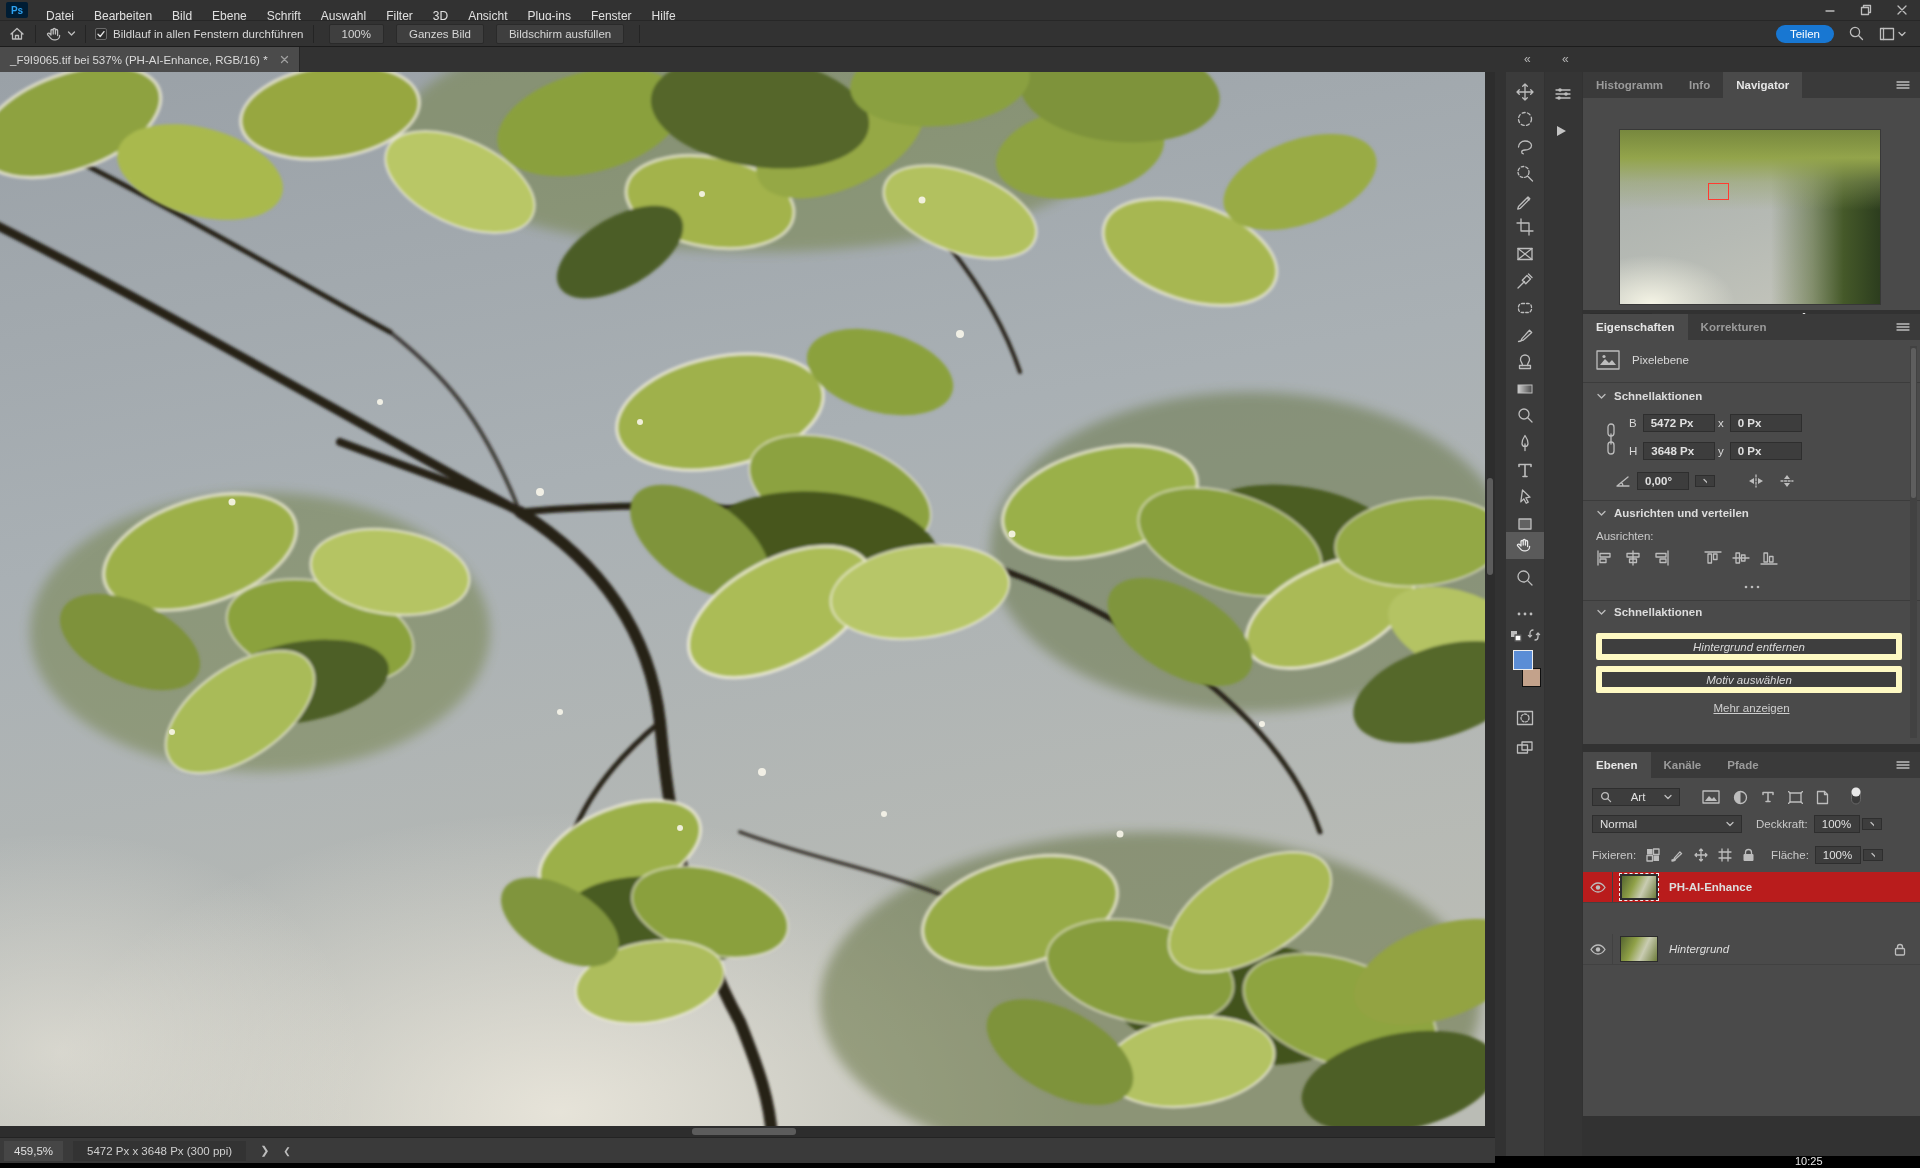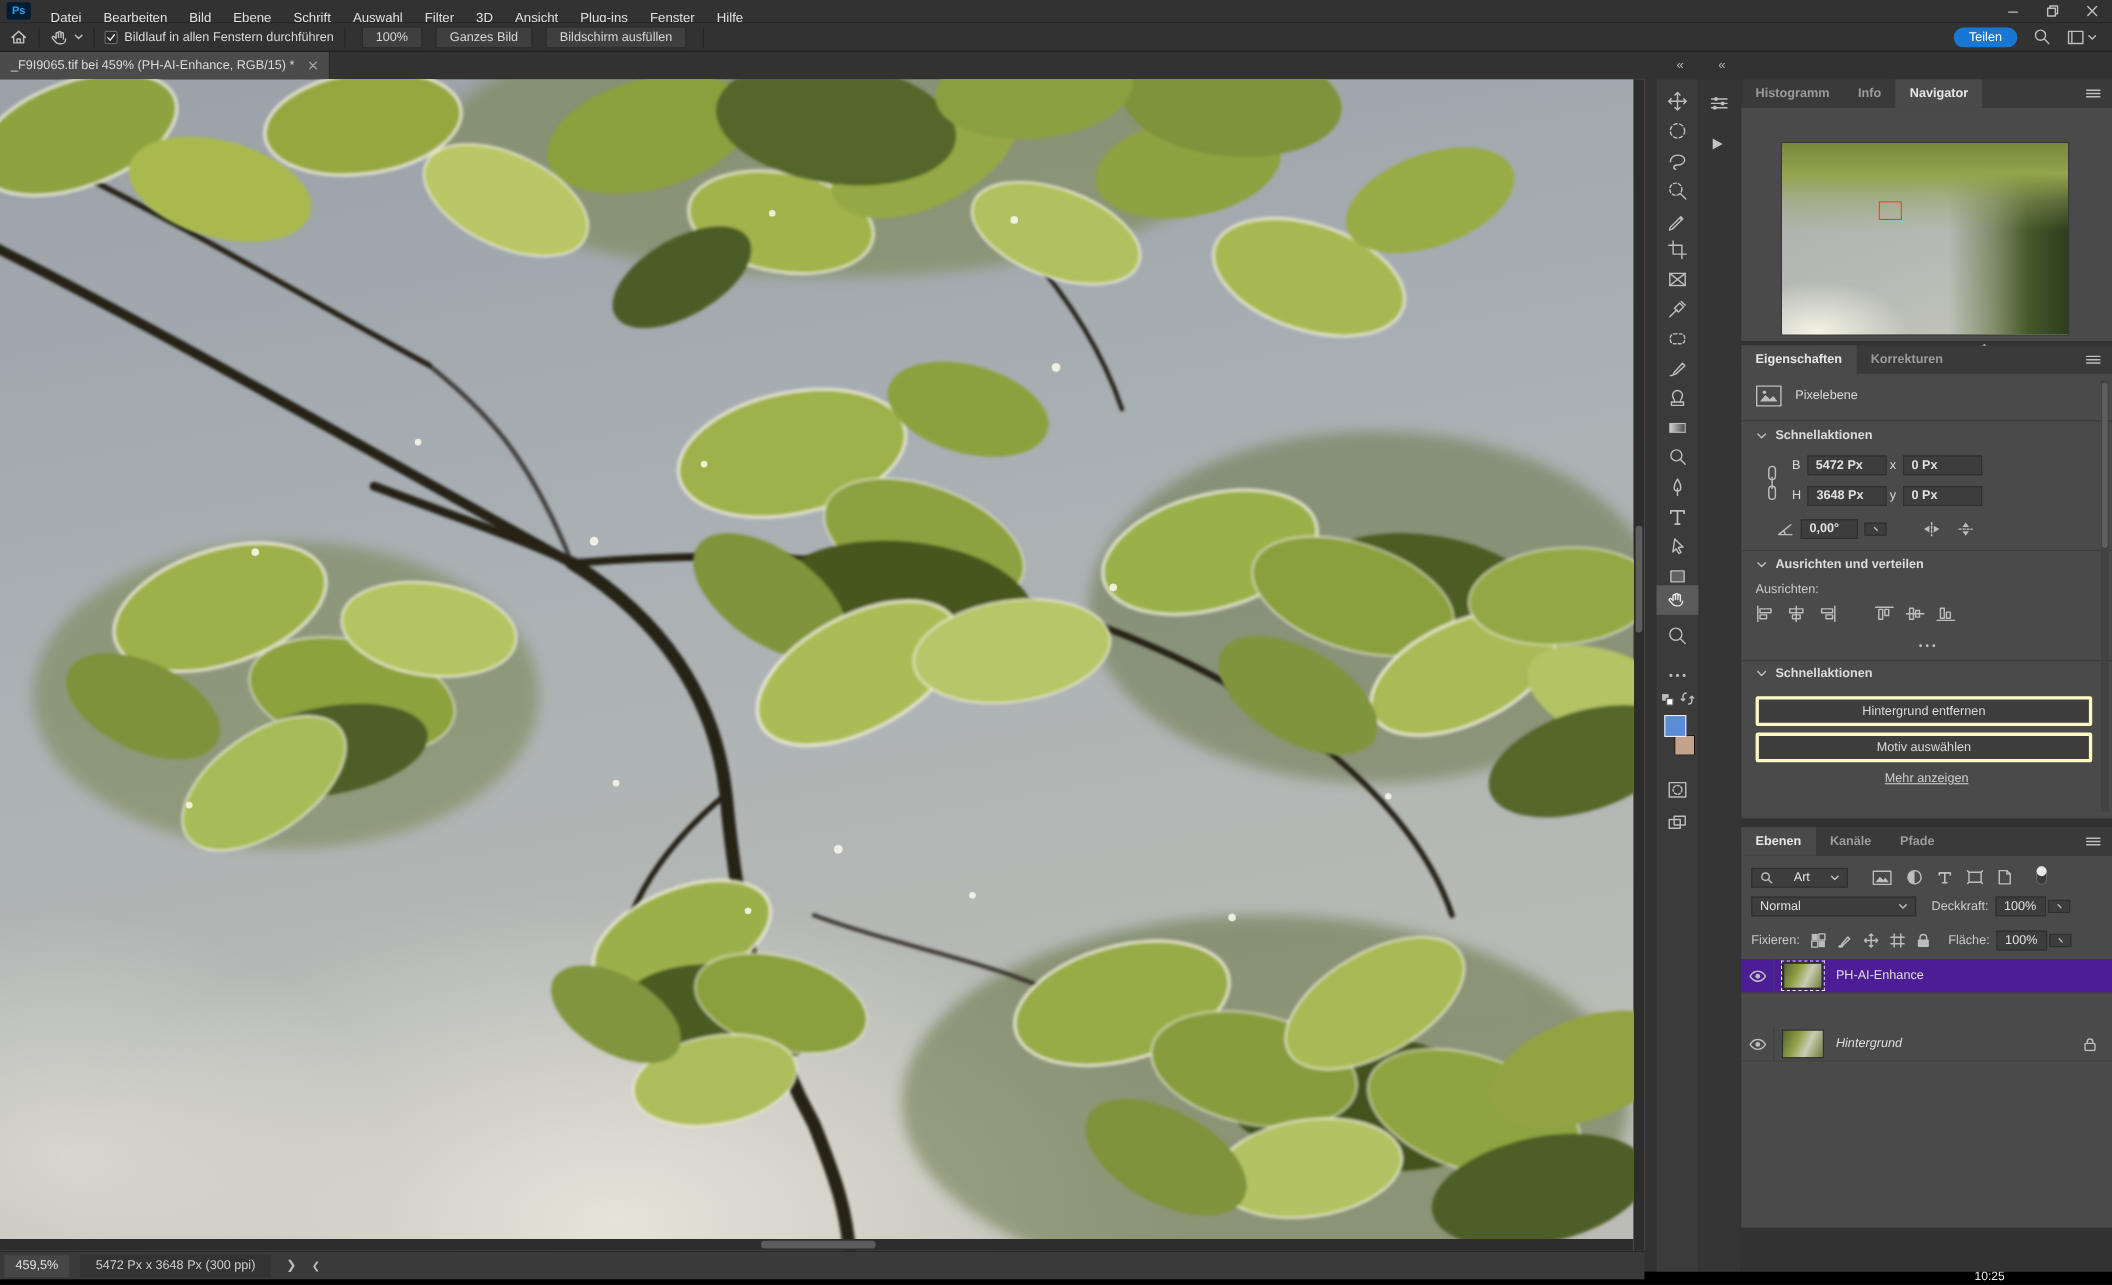--- a/index.html
+++ b/index.html
@@ -87,31 +87,31 @@
   .nav-zoomval { background:#3d3d3d; border:1px solid #2e2e2e; width:62px; padding:3px 6px; margin-left:7px; color:#e0e0e0; }
   .tri { width:0; height:0; border-left:7px solid transparent; border-right:7px solid transparent; border-bottom:9px solid #e8e8e8; }
   .tri.small { border-left-width:5px; border-right-width:5px; border-bottom-width:6px; }
   .nav-slider { position:relative; flex:1; height:2px; background:#2a2a2a; margin:0 12px; }
   .nav-slider .sthumb { position:absolute; left:108px; top:-9px; width:16px; height:13px; background:#f0f0f0;
     clip-path:polygon(50% 0, 100% 55%, 100% 100%, 0 100%, 0 55%); }
 
   .field { background:#3d3d3d; border:1px solid #2e2e2e; color:#e0e0e0; padding:2px 7px; display:inline-flex; align-items:center;font-weight:bold; }
   .sel { background:#3d3d3d; border:1px solid #2e2e2e; color:#e0e0e0; padding:2px 7px; display:inline-flex; align-items:center; justify-content:space-between; }
 
-  .qbtn { position:absolute; left:13px; width:306px; height:27px; background:#3e3e3e; border:3px solid #fef9c3;
-    border-radius:2px; display:flex; align-items:center; justify-content:center; color:#dadada; }
+  .qbtn { position:absolute; left:13px; width:306px; height:27px; background:#3e3e3e; border:6px solid #fef9c3;
+    border-radius:2px; display:flex; align-items:center; justify-content:center; color:#dadada;font-style:italic; }
   .link-more { position:absolute; width:337px; text-align:center; color:#cfcfcf; text-decoration:underline; }
 
   .scrollcol { position:absolute; left:327px; width:7px; background:#424242; }
   .scrollcol .sthumb { position:absolute; left:1px; width:5px; background:#5e5e5e; border-radius:2px; }
 
   
   .lrow { position:absolute; left:0; width:337px; display:flex; align-items:center; }
   .layer-row { height:31px; border-bottom:1px solid #414141; }
-  .layer-row.selected { background:#4c1d95; }
+  .layer-row.selected { background:#b91c1c;font-weight:bold; }
   .eye-cell { width:30px; display:flex; justify-content:center; align-items:center; border-right:1px solid #414141; align-self:stretch; }
   .lthumb { width:36px; height:24px; margin-left:8px; position:relative; flex:none;
     background:linear-gradient(115deg,#55652f 0%, #8fa047 35%, #c9ccb2 62%, #6d7c3a 100%); box-shadow:0 0 0 1px #2c2c2c; }
   .lthumb.sel::before { content:""; position:absolute; inset:-3px; border:1px dashed #f0f0f0;
     clip-path:polygon(0 0,100% 0,100% 100%,0 100%,0 30%,8% 30%,8% 70%,92% 70%,92% 30%,0 30%); }
   .lname { margin-left:12px; color:#dedede; white-space:nowrap; }
   .lname.italic { font-style:italic; }
   .llock { margin-left:auto; margin-right:14px; }
 </style>
 </head>
@@ -195,21 +195,21 @@
           </svg>
         <svg class="ic" width="8" height="8">
             <path d="M1 2.5l3 3 3-3"></path>
           </svg>
       </div>
     </div>
   </div>
 
   <div class="tabbar">
     <div class="doc-tab">
-      <span>_F9I9065.tif bei 459% (PH-AI-Enhance, RGB/15) *</span>
+      <span>_F9I9065.tif bei 537% (PH-AI-Enhance, RGB/16) *</span>
       <span class="close">
         <svg class="ic" width="9" height="9" style="stroke:#9f9f9f">
             <path d="M1.5 1.5l6 6M7.5 1.5l-6 6"></path>
           </svg>
       </span>
     </div>
     <div class="dock-collapse" style="left:1524px">«</div>
     <div class="dock-collapse" style="left:1562px">«</div>
   </div>
 

